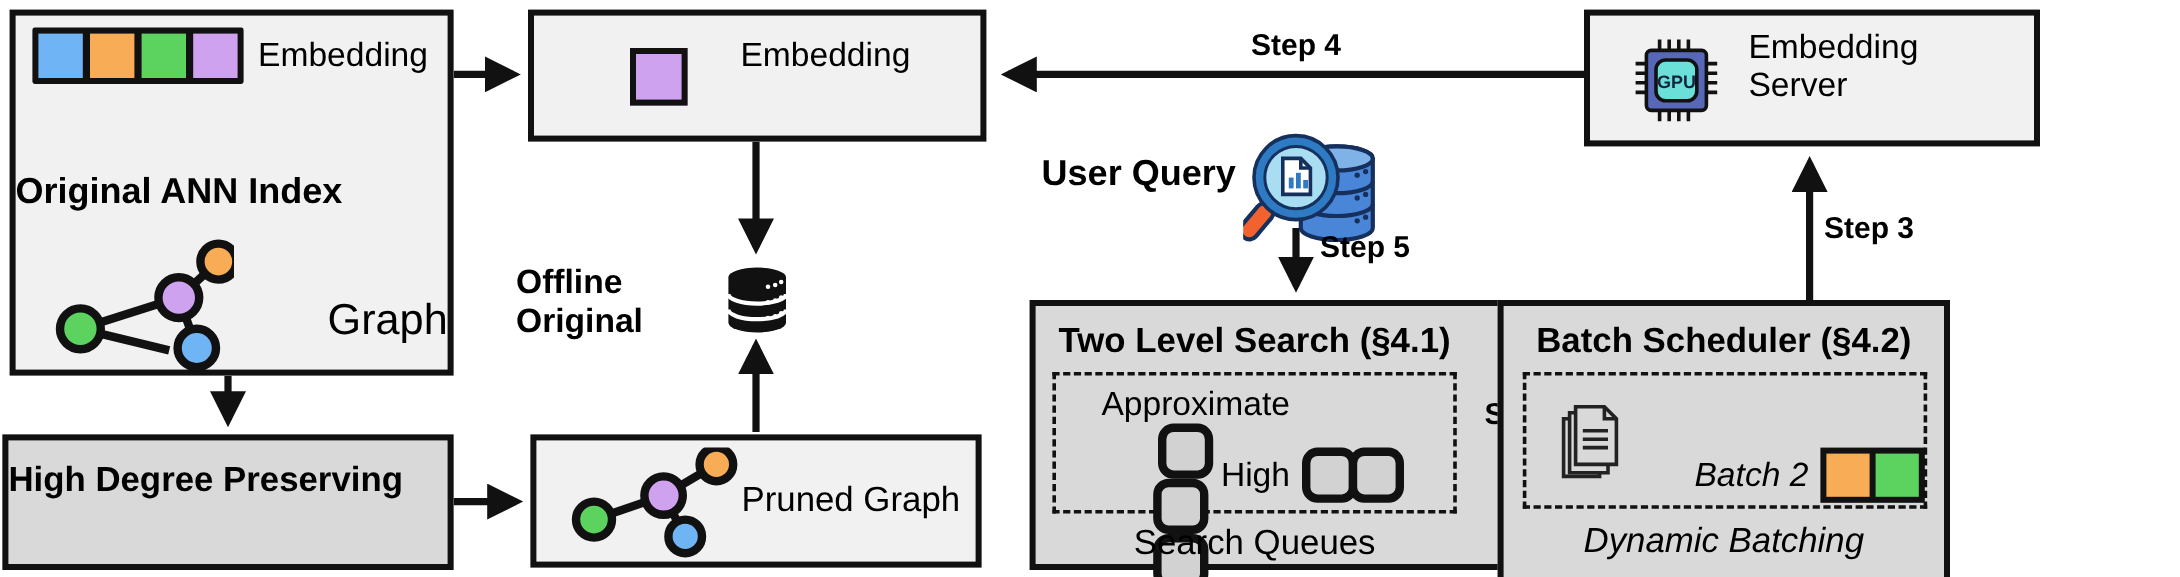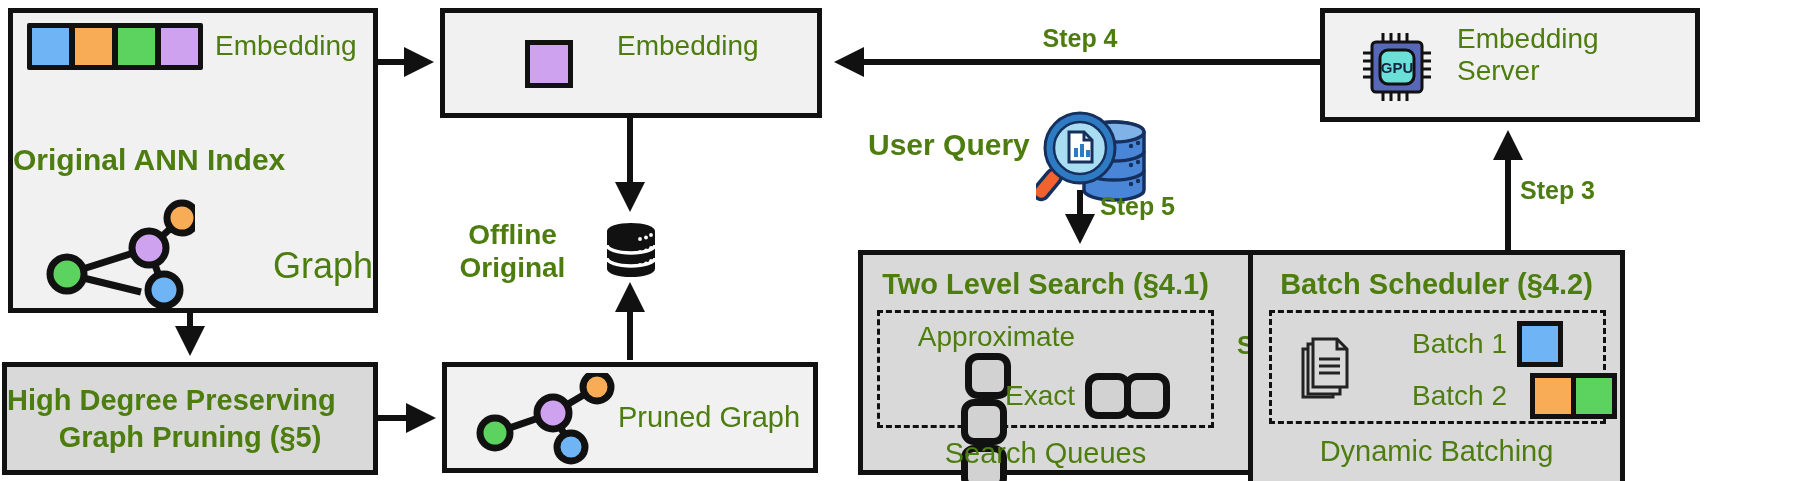--- a/index.html
+++ b/index.html
@@ -1,18 +1,18 @@
 <!DOCTYPE html>
 <html style="--box_light: #f1f1f1; --box_gray: #d9d9d9; --queue_fill: #d2d2d2; --blue: #6fb5f6; --orange: #f8ac55; --green: #5dd35f; --purple: #cfa2f0; --gpu_body: #5868b8; --gpu_core: #6be0d9; --query_db_blue: #4a86d8; --query_navy: #16305e; --magnifier_rim: #2e7bc4; --magnifier_glass: #a9ddf2; --handle_orange: #f2622e;"><head>
 <meta charset="utf-8">
 <style>
   html,body{margin:0;padding:0;background:#ffffff;}
   .canvas{
     position:relative;width:1817px;height:481px;background:#fff;overflow:hidden;
-    font-family:"Liberation Sans","DejaVu Sans",sans-serif;color:#4d7c0f;
+    font-family:"Liberation Sans","DejaVu Sans",sans-serif;color:#000000;
   }
   .box{position:absolute;border:5px solid #111;box-sizing:border-box;}
   .box.light{background:var(--box_light);}
   .box.gray{background:var(--box_gray);}
   .lbl{position:absolute;white-space:nowrap;}
   .bold{font-weight:bold;}
   .step-label{position:absolute;font-weight:bold;font-size:25px;white-space:nowrap;}
   svg.overlay{position:absolute;left:0;top:0;pointer-events:none;}
 
   
@@ -76,31 +76,30 @@
         <circle cx="104" cy="50" r="17" fill="var(--purple)"></circle>
         <circle cx="22" cy="76" r="17" fill="var(--green)"></circle>
         <circle cx="119" cy="92" r="16" fill="var(--blue)"></circle>
       </g>
     </svg>
     <div class="lbl" style="left:226px;top:232px;font-size:36px;margin-left:34px;">Graph</div>
   </div>
 
   <div class="box gray" style="left:2px;top:362px;width:376px;height:113px;">
     <div class="lbl bold" style="left:0;top:17px;width:327px;text-align:center;font-size:29px;">High Degree Preserving</div>
-    <div class="lbl bold" style="left:0;top:54px;width:366px;text-align:center;font-size:29px;">Graph Pruning (§5)</div>
   </div>
 
   <div class="box light" style="left:440px;top:8px;width:382px;height:110px;">
     <div class="swatch c-purple" style="left:80px;top:27px;width:48px;height:48px;"></div>
     <div class="lbl" style="left:172px;top:16px;font-size:28px;line-height:34px;">
       <div>Embedding</div>
     </div>
   </div>
 
-  <div class="lbl bold" style="left:430px;top:218px;width:165px;text-align:center;font-size:28px;line-height:33px;">
+  <div class="lbl bold" style="left:430px;top:218px;width:165px;text-align:left;font-size:28px;line-height:33px;">
     <div>Offline</div>
     <div>Original</div>
   </div>
   <svg style="position:absolute;left:604px;top:221px;" width="54" height="58" viewBox="0 0 54 58">
     <path d="M3,10 a24,8 0 0 1 48,0 v38 a24,8 0 0 1 -48,0 z" fill="#111"></path>
     <path d="M3,24 a24,8 0 0 0 48,0" fill="none" stroke="#fff" stroke-width="3.5"></path>
     <path d="M3,37 a24,8 0 0 0 48,0" fill="none" stroke="#fff" stroke-width="3.5"></path>
     <g fill="#fff">
       <circle cx="36" cy="18" r="1.9"></circle>
         <circle cx="42" cy="16.5" r="1.9"></circle>
@@ -166,21 +165,21 @@
   <div class="box gray" style="left:858px;top:250px;width:426px;height:225px;">
     <div class="lbl bold" style="left:0;top:13px;width:365px;text-align:center;font-size:29px;">Two Level Search (§4.1)</div>
     <div class="dashed" style="left:14px;top:55px;width:337px;height:118px;">
       <div class="qrow" style="left:10px;top:8px;flex-direction:column;">
         <div class="rowlabel" style="width:185px;padding-right:10px;">Approximate</div>
         <div class="qsq"></div>
         <div class="qsq"></div>
         <div class="qsq"></div>
       </div>
       <div class="qrow" style="left:10px;top:60px;">
-        <div class="rowlabel" style="width:185px;padding-right:10px;">Exact</div>
+        <div class="rowlabel" style="width:185px;padding-right:10px;">High</div>
         <div class="qsq"></div>
         <div class="qsq"></div>
       </div>
     </div>
     <div class="lbl" style="left:0;top:182px;width:365px;text-align:center;font-size:29px;">Search Queues</div>
   </div>
   <div class="step-label" style="left:1237px;top:331px;">Step 2</div>
 
   <div class="box gray" style="left:1248px;top:250px;width:377px;height:260px;">
     <div class="lbl bold" style="left:0;top:13px;width:367px;text-align:center;font-size:29px;">Batch Scheduler (§4.2)</div>
@@ -191,35 +190,29 @@
           <path d="M10,9 h32 l0,50 h-32 z"></path>
           <path d="M15,4 h24 l10,10 v38 h-34 z"></path>
           <path d="M39,4 l0,10 10,0" fill="none"></path>
         </g>
         <g stroke="#222" stroke-width="3">
           <line x1="21" y1="24" x2="42" y2="24"></line>
           <line x1="21" y1="31" x2="42" y2="31"></line>
           <line x1="21" y1="38" x2="42" y2="38"></line>
         </g>
       </svg>
-      <div class="qrow" style="left:110px;top:8px;">
-        <div class="rowlabel" style="width:125px;padding-right:10px;">Batch 1</div>
-        <div class="bframe">
-          <div class="bsq c-blue"></div>
-        </div>
-      </div>
       <div class="qrow" style="left:110px;top:60px;">
-        <div class="rowlabel" style="width:125px;padding-right:23px;">Batch 2</div>
+        <div class="rowlabel" style="width:125px;padding-right:10px;font-style:italic;">Batch 2</div>
         <div class="bframe">
           <div class="bsq c-orange"></div>
           <div class="bsq c-green"></div>
         </div>
       </div>
     </div>
-    <div class="lbl" style="left:0;top:180px;width:367px;text-align:center;font-size:29px;">Dynamic Batching</div>
+    <div class="lbl" style="left:0;top:180px;width:367px;text-align:center;font-size:29px;font-style:italic;">Dynamic Batching</div>
   </div>
   <div class="step-label" style="left:1520px;top:176px;">Step 3</div>
   <div class="step-label" style="left:1020px;top:24px;width:120px;text-align:center;">Step 4</div>
 
   <div class="box light" style="left:1320px;top:8px;width:380px;height:114px;">
     <svg style="position:absolute;left:36px;top:18px;" width="72" height="72" viewBox="0 0 72 72">
       <g stroke="#111" stroke-width="3">
         <line x1="22" y1="2" x2="22" y2="12"></line>
           <line x1="30" y1="2" x2="30" y2="12"></line>
         <line x1="38" y1="2" x2="38" y2="12"></line>

